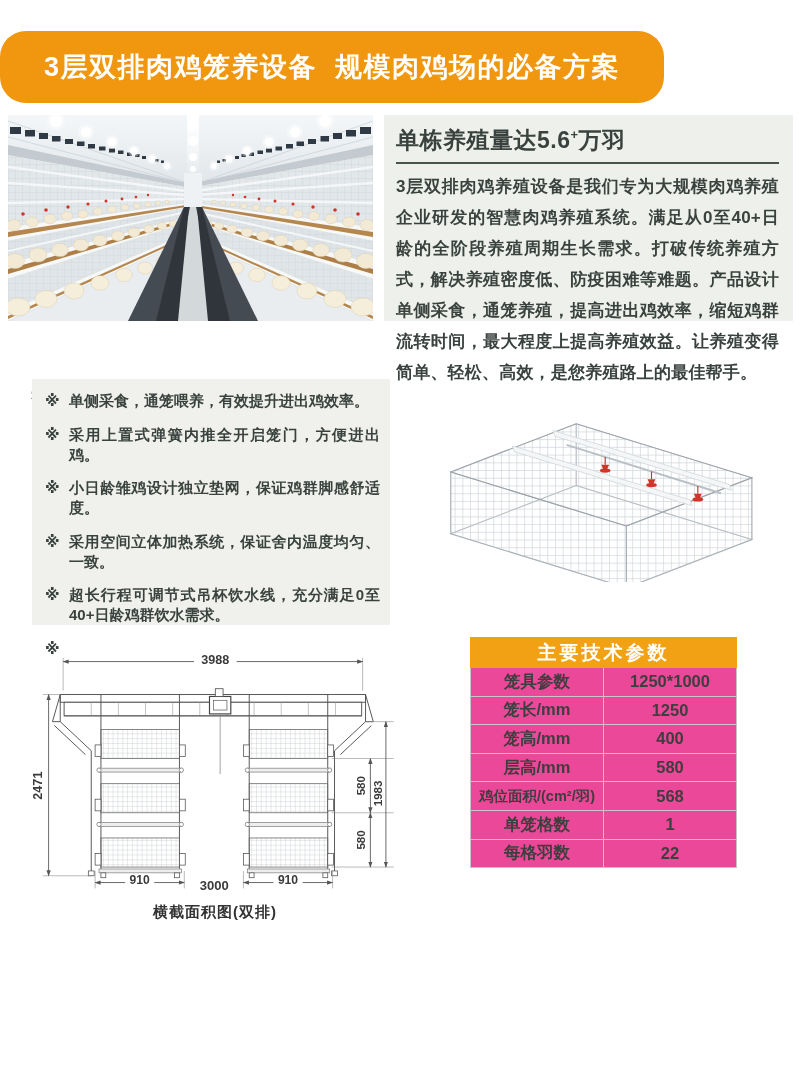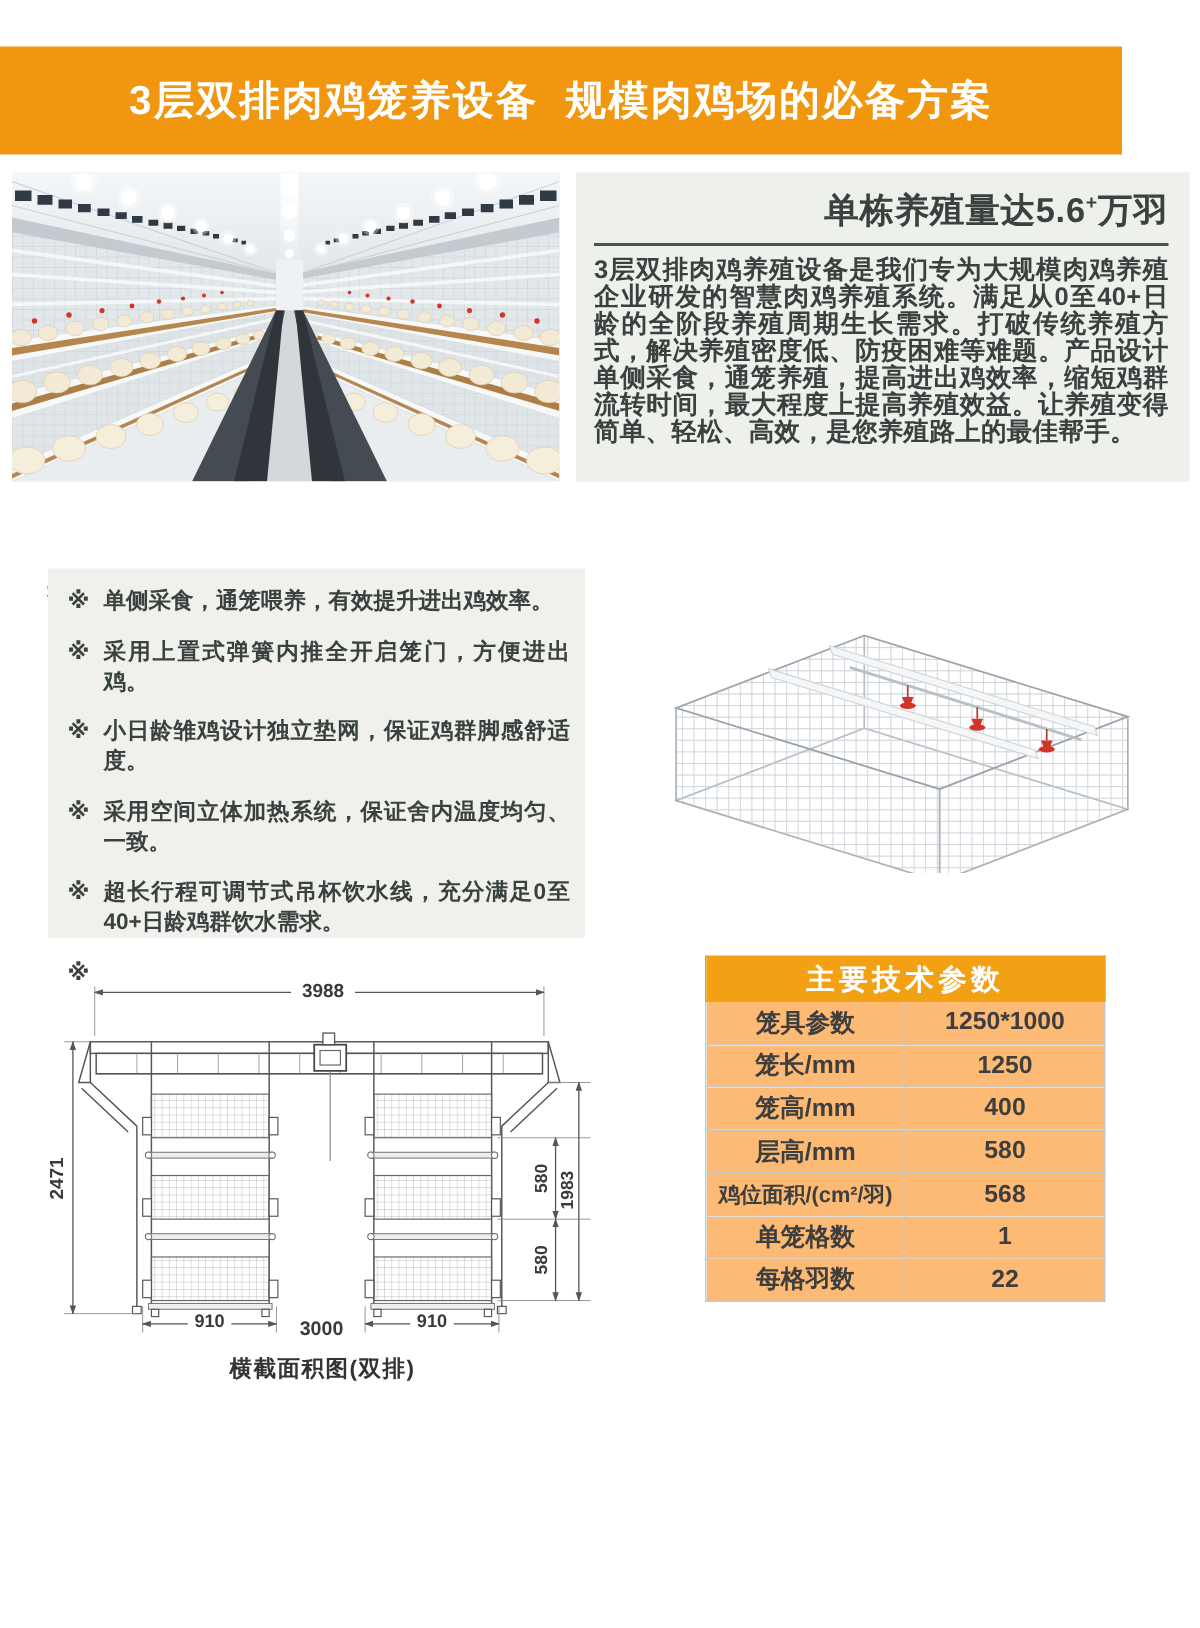--- a/index.html
+++ b/index.html
@@ -1,33 +1,33 @@
 <!DOCTYPE html>
 <html><head>
 <meta charset="utf-8">
 <style>
   html,body{margin:0;padding:0;background:#ffffff;}
   body{font-family:"Liberation Sans","DejaVu Sans",sans-serif;}
   #page{position:relative;width:800px;height:1085px;background:#ffffff;overflow:hidden;margin:0 auto;}
 
   
-  .banner{position:absolute;left:0;top:31px;width:748px;height:72px;background:#F0970F;
-          display:flex;align-items:center;justify-content:center;}
+  .banner{position:absolute;left:0;top:31px;width:664px;height:72px;background:#F0970F;
+          display:flex;align-items:center;justify-content:center;border-radius:26px;}
   .banner-title{color:#ffffff;font-size:27px;font-weight:800;letter-spacing:1.5px;white-space:pre;}
 
   
   .photo{position:absolute;left:8px;top:115px;width:365px;height:206px;overflow:hidden;background:#e9edf0;}
 
   
   .intro{position:absolute;left:384px;top:115px;width:409px;height:206px;background:#EEF0EB;
          box-sizing:border-box;padding:10px 14px 8px 12px;}
   .intro-heading{font-size:23px;font-weight:800;color:#39423E;border-bottom:2px solid #4a544f;
-                 padding-bottom:6px;letter-spacing:0.5px;text-align:right;}
+                 padding-bottom:6px;letter-spacing:0.5px;}
   .intro-heading .sup{vertical-align:super;font-size:13px;font-weight:800;}
-  .intro-para{margin-top:7px;font-size:17px;line-height:18px;color:#39423E;font-weight:600;
+  .intro-para{margin-top:7px;font-size:17px;line-height:31px;color:#39423E;font-weight:600;
               text-align:justify;letter-spacing:0.2px;}
 
   
   .tech-title{position:absolute;left:32px;top:360px;display:flex;align-items:baseline;}
   .tech-title-cn{font-size:21px;font-weight:800;color:#14181a;letter-spacing:1px;}
   .tech-title-slash{font-size:19px;font-weight:400;color:#14181a;margin:0 5px 0 7px;}
   .tech-title-en{font-size:14.5px;font-weight:700;color:#14181a;margin-top:32px;}
   .tech-box{position:absolute;left:32px;top:379px;width:358px;height:246px;background:#F0F1EC;
             box-sizing:border-box;padding:12px 10px 8px 13px;}
   .tech-box ul{list-style:none;margin:0;padding:0;}
@@ -41,21 +41,21 @@
                       font-size:15px;font-weight:600;color:#4a4f4b;letter-spacing:1px;}
   .fig-cross{position:absolute;left:25px;top:648px;width:400px;height:252px;}
   .fig-cross-caption{position:absolute;left:45px;top:903px;width:340px;text-align:center;
                      font-size:15px;font-weight:600;color:#333333;letter-spacing:1px;}
 
   
   .spec-wrap{position:absolute;left:470px;top:637px;width:226px;}
   table.spec{border-collapse:collapse;width:267px;table-layout:fixed;}
   table.spec th{background:#F2A014;color:#ffffff;font-size:19px;font-weight:800;
                 letter-spacing:3px;height:27px;border:1px solid #F2A014;}
-  table.spec td{border:1px solid #c6c6c6;background:#fdba74;text-align:center;height:27.6px;
+  table.spec td{border:1px solid #c6c6c6;background:#ec4899;text-align:center;height:27.6px;
                 font-size:16.5px;color:#3e3e3e;font-weight:600;padding:0 2px;overflow:hidden;}
   table.spec td.lbl{width:148px;}
   table.spec td.small{font-size:14.5px;}
 
   svg text{font-family:"Liberation Sans","DejaVu Sans",sans-serif;}
 </style>
 </head>
 <body>
 
 <div id="page">

